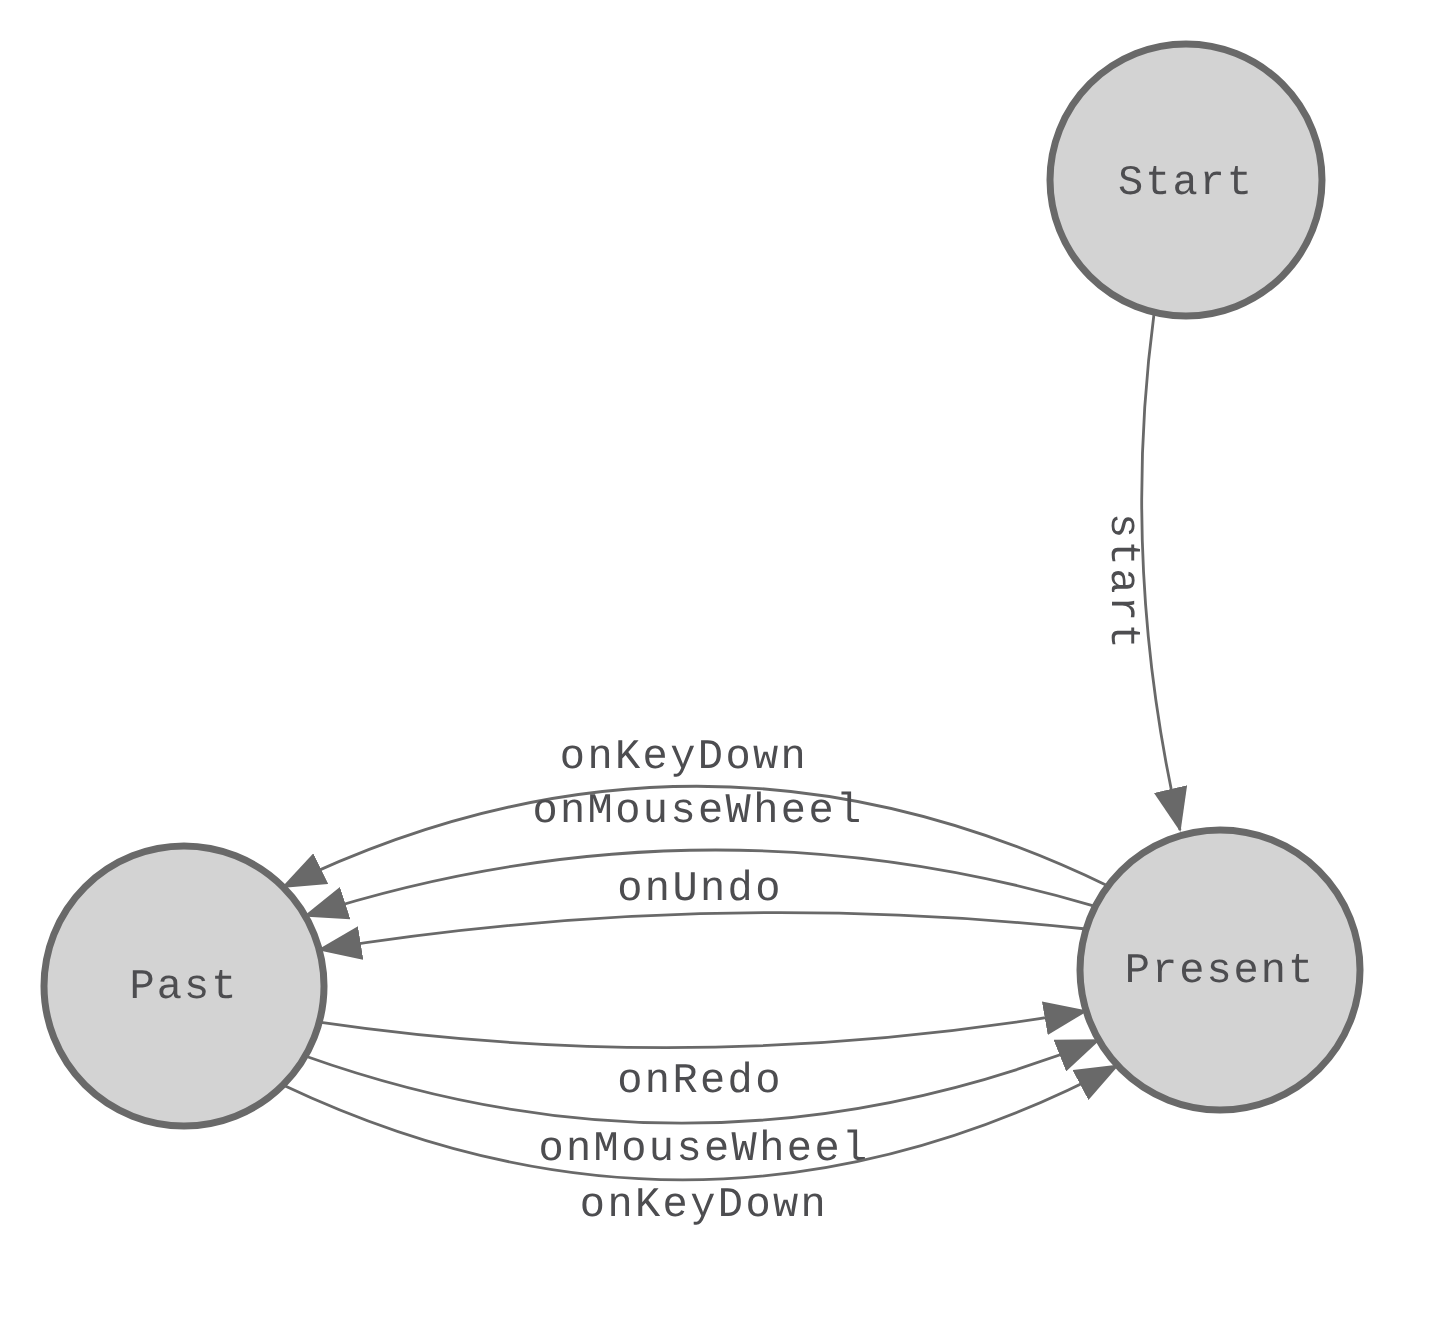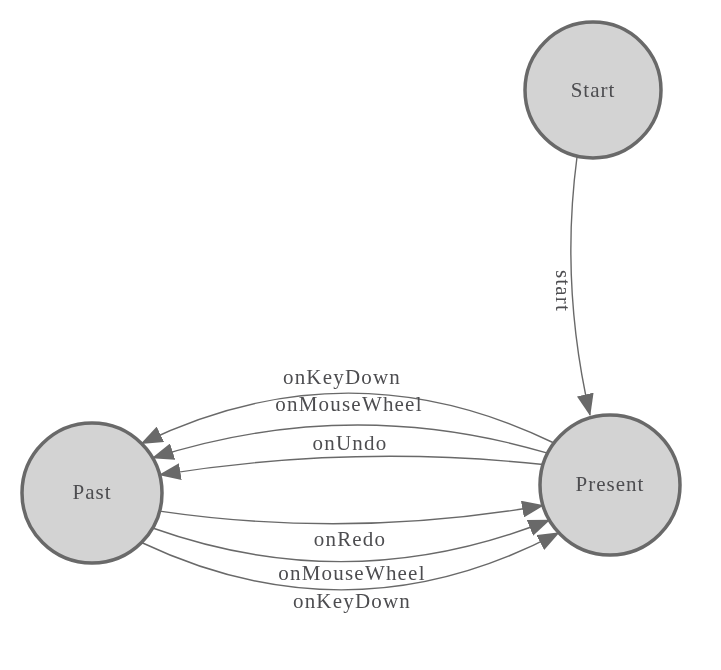--- a/index.html
+++ b/index.html
@@ -6,21 +6,21 @@
     margin: 0;
     padding: 0;
     background: #ffffff;
   }
   .stage {
     position: relative;
     width: 721px;
     height: 670px;
     background: var(--background, #ffffff);
     overflow: hidden;
-    font-family: Liberation Serif, serif;
+    font-family: Liberation Mono, monospace;
   }
   svg { display: block; }
   .node circle {
     fill: var(--node_fill, #d3d3d3);
     stroke: var(--node_stroke, #696969);
     stroke-width: 3.5;
   }
   .node text {
     fill: var(--text, #4d4d50);
     font-size: 21px;

